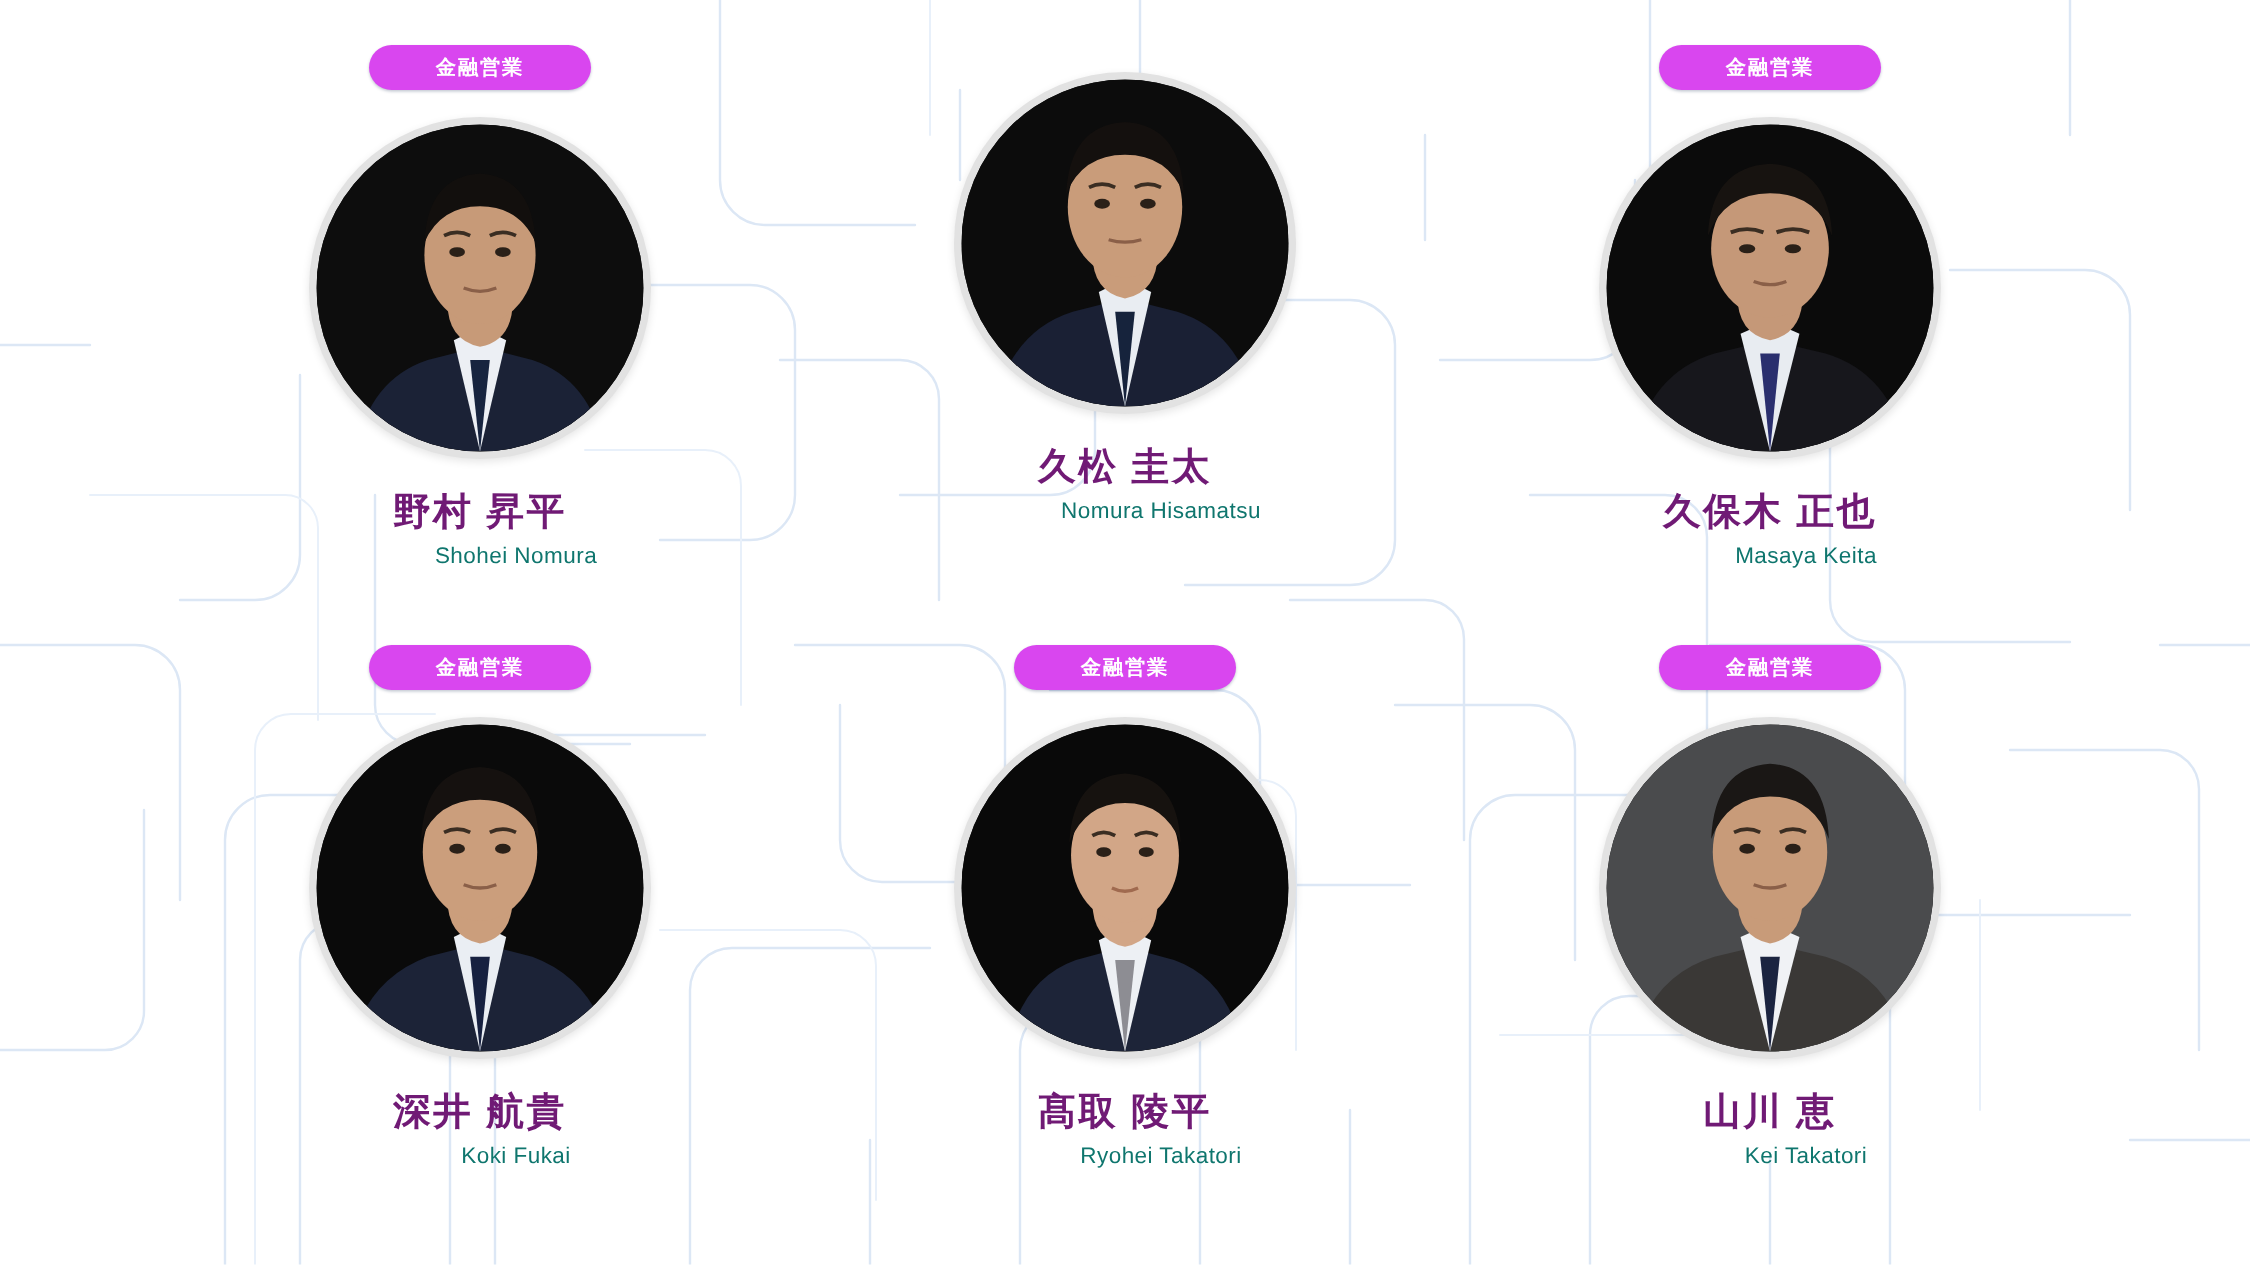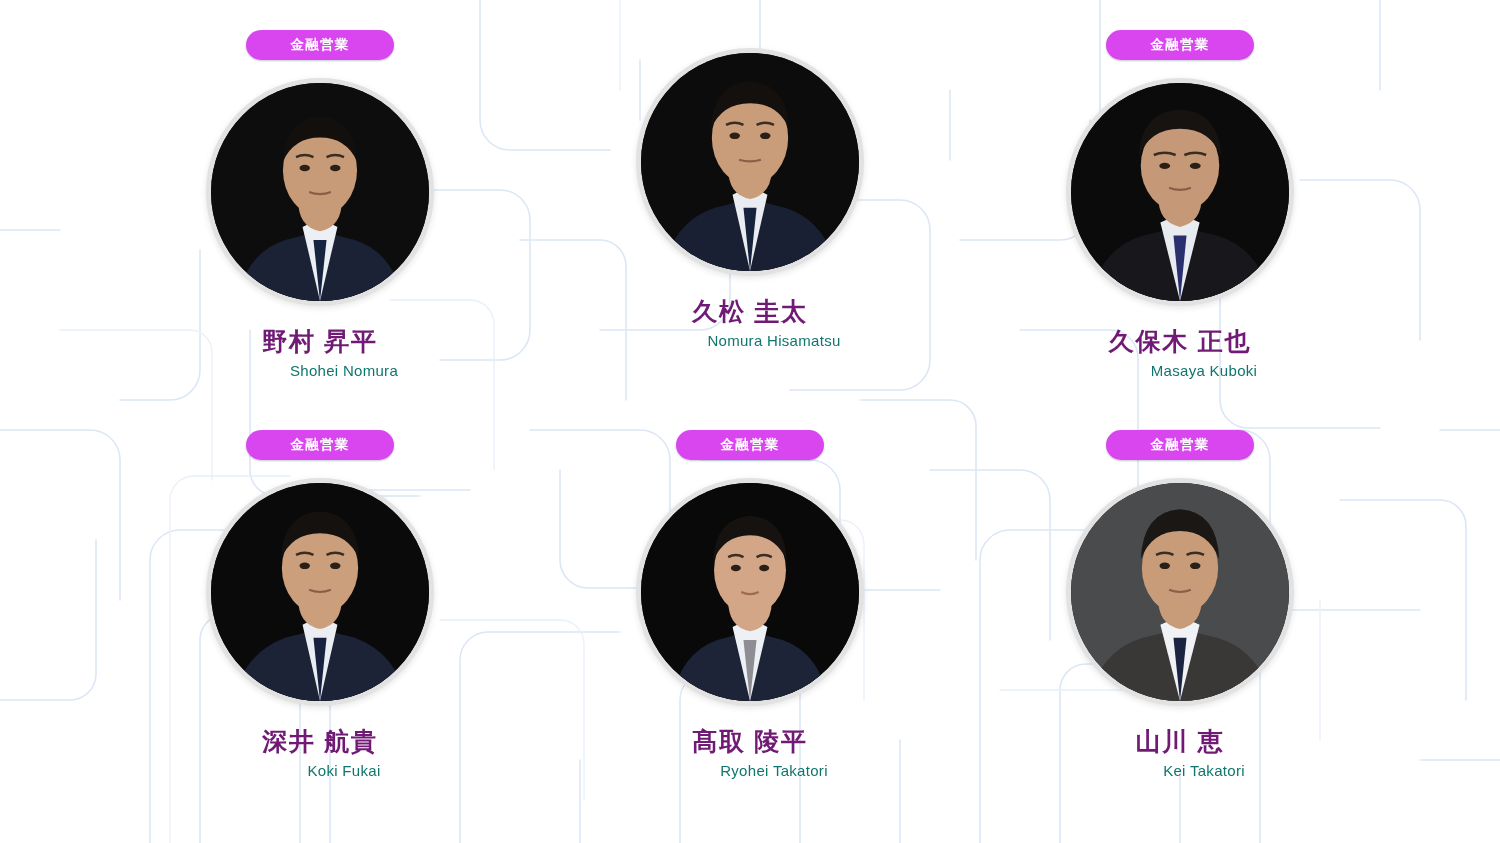--- a/index.html
+++ b/index.html
@@ -233,21 +233,21 @@
           <path d="M31 34 Q32 13 50 12 Q68 13 69 34 Q64 21 50 21 Q36 21 31 34 Z" fill="#171310"></path>
           <ellipse cx="43" cy="38" rx="2.5" ry="1.4" fill="#2a2018"></ellipse>
           <ellipse cx="57" cy="38" rx="2.5" ry="1.4" fill="#2a2018"></ellipse>
           <path d="M38 33 Q43 31 48 33" stroke="#3a2d22" stroke-width="1.2" fill="none"></path>
           <path d="M52 33 Q57 31 62 33" stroke="#3a2d22" stroke-width="1.2" fill="none"></path>
           <path d="M45 48 Q50 50 55 48" stroke="#8a5f48" stroke-width="1" fill="none"></path>
         </svg>
       </div>
     </div>
     <div class="name-jp">久保木 正也</div>
-    <div class="name-en">Masaya Kuboki</div>
+    <div class="name-en">Masaya Keita</div>
   </div>
 
   <div class="member-card">
     <div class="badge">金融営業</div>
     <div class="avatar-wrap">
       <div class="avatar">
         <svg viewBox="0 0 100 100" preserveAspectRatio="xMidYMid slice" aria-hidden="true">
           <rect width="100" height="100" fill="#0a0a0a"></rect>
           <path d="M10 100 Q15 78 34 71 L50 67 L66 71 Q85 78 90 100 Z" fill="#1c2337"></path>
           <path d="M42 65 L50 100 L58 65 L50 61 Z" fill="#eaeef3"></path>

